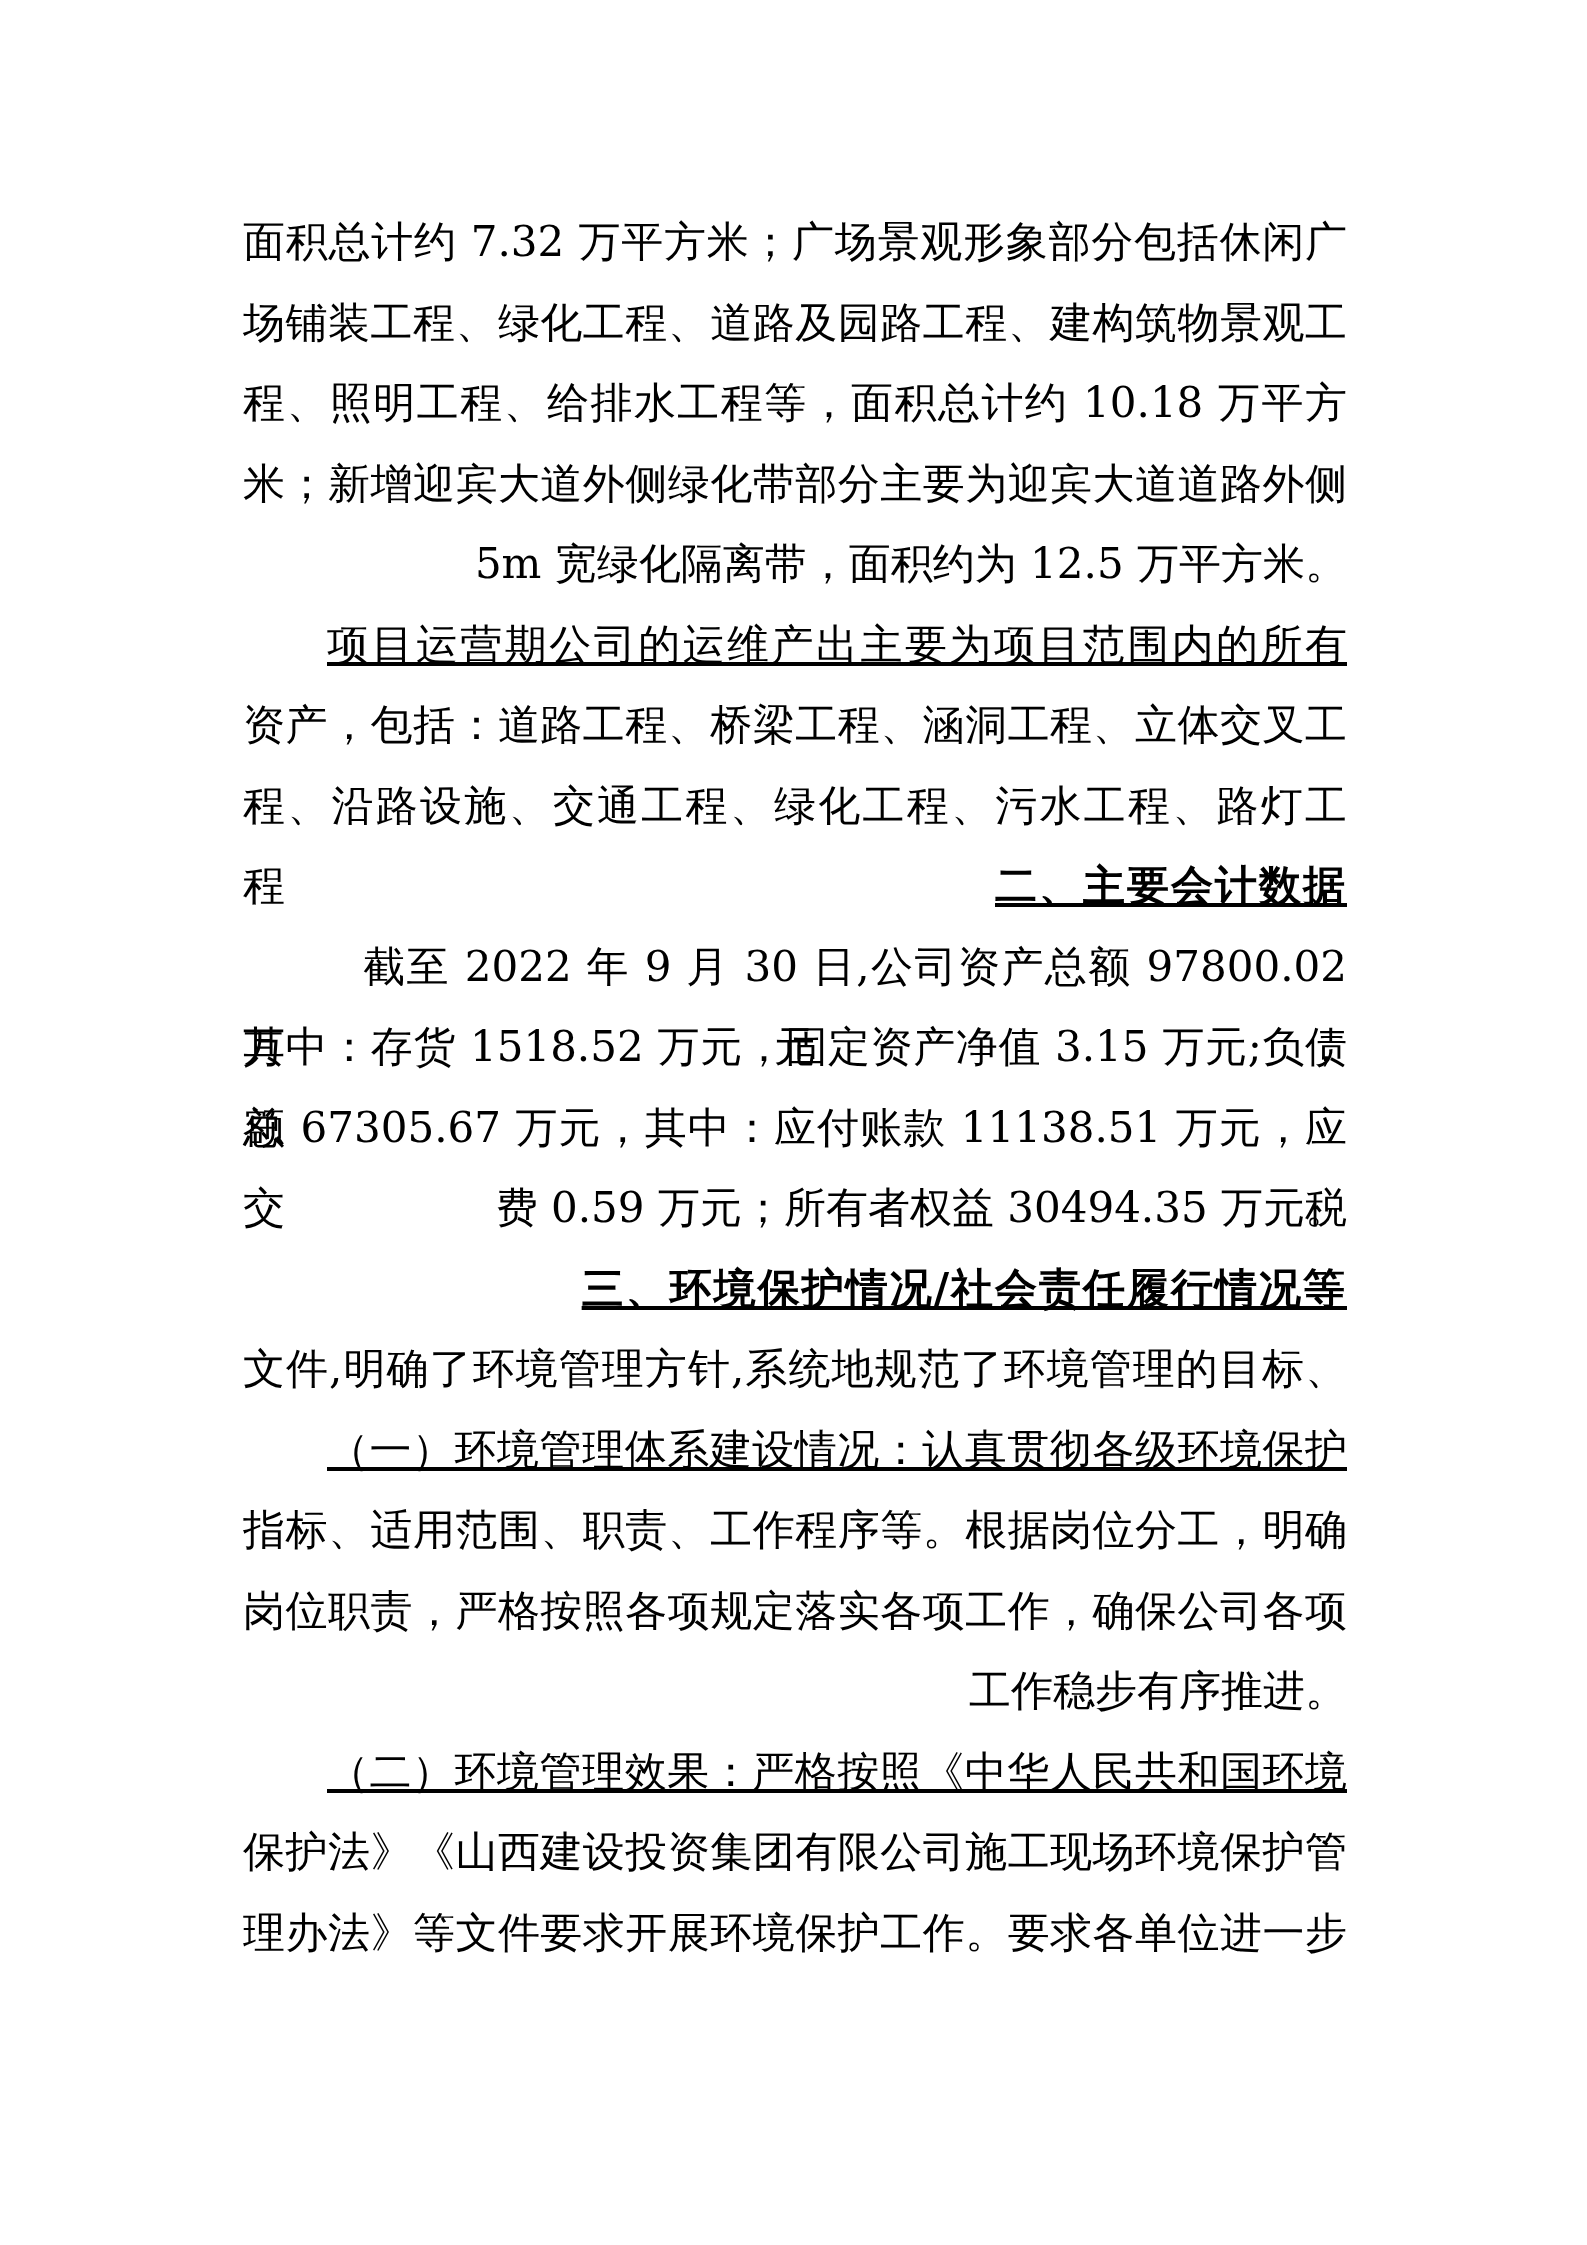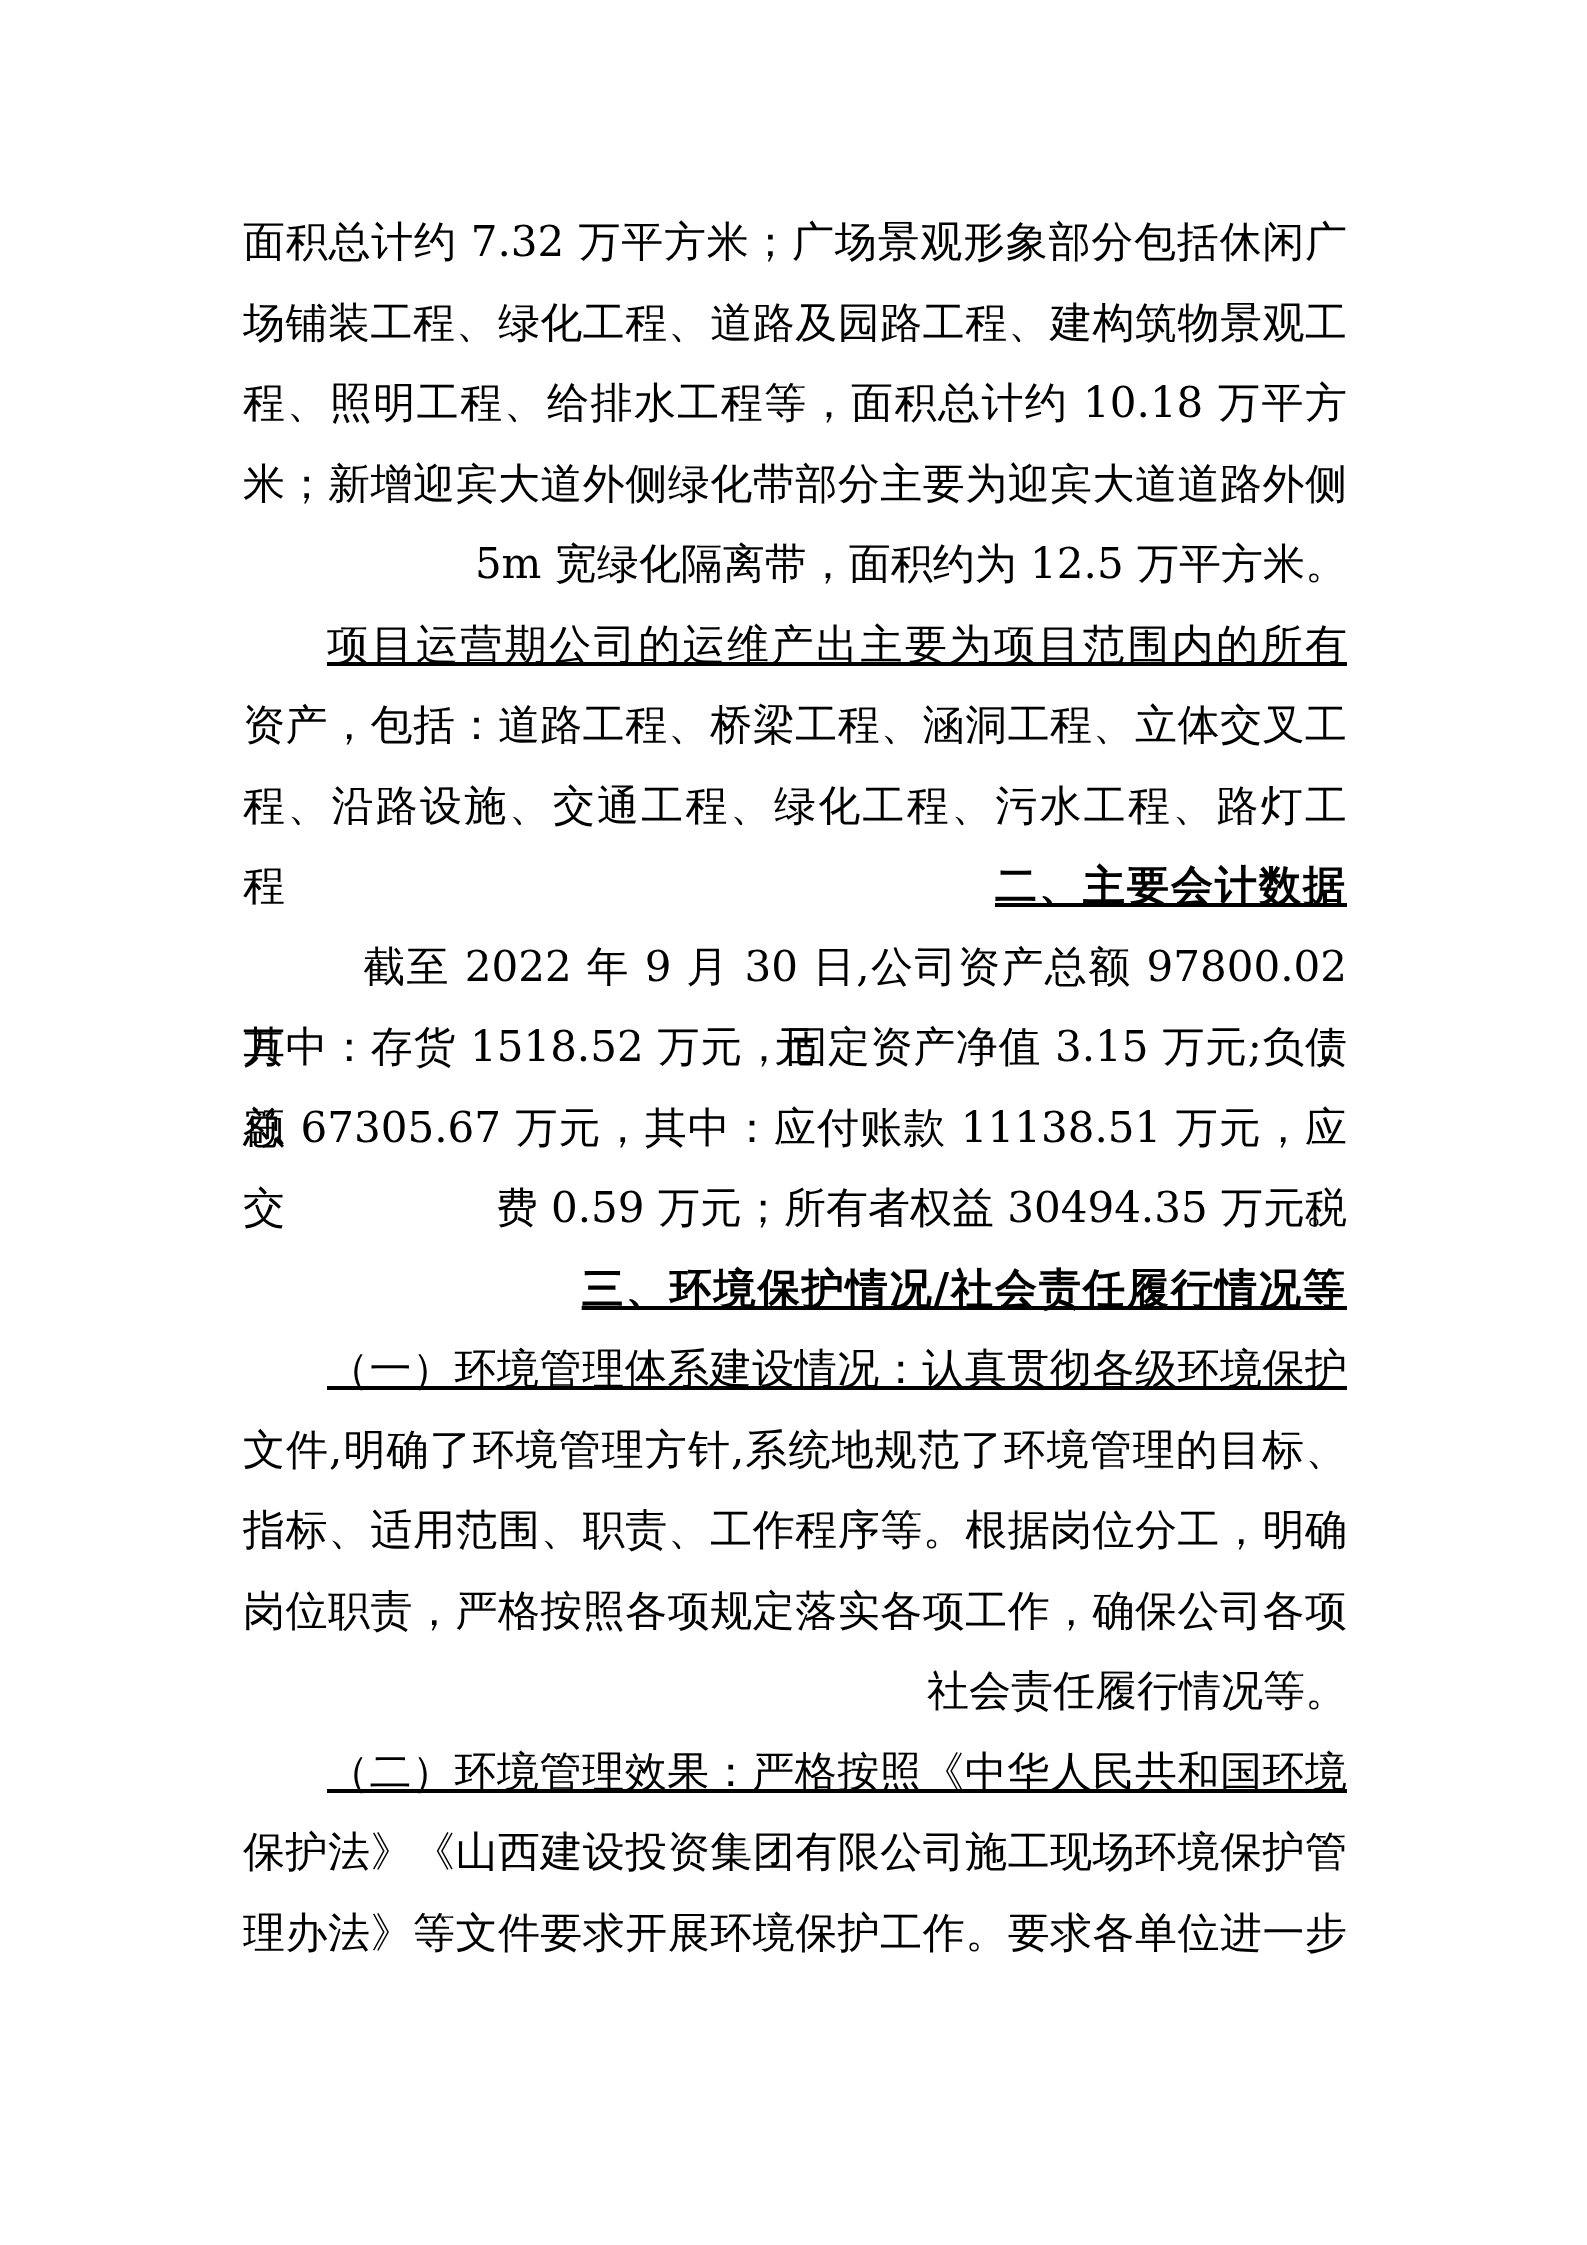--- a/index.html
+++ b/index.html
@@ -51,22 +51,22 @@
     <div class="line">5m 宽绿化隔离带，面积约为 12.5 万平方米。</div>
     <div class="line j i2">项目运营期公司的运维产出主要为项目范围内的所有</div>
     <div class="line j">资产，包括：道路工程、桥梁工程、涵洞工程、立体交叉工</div>
     <div class="line j">程、沿路设施、交通工程、绿化工程、污水工程、路灯工程、</div>
     <div class="line h i2">二、主要会计数据</div>
     <div class="line j i29">截至 2022 年 9 月 30 日,公司资产总额 97800.02 万元，</div>
     <div class="line j">其中：存货 1518.52 万元，固定资产净值 3.15 万元;负债总</div>
     <div class="line j">额 67305.67 万元，其中：应付账款 11138.51 万元，应交税</div>
     <div class="line">费 0.59 万元；所有者权益 30494.35 万元。</div>
     <div class="line h i2">三、环境保护情况/社会责任履行情况等</div>
+    <div class="line j">文件,明确了环境管理方针,系统地规范了环境管理的目标、</div>
     <div class="line j i2">（一）环境管理体系建设情况：认真贯彻各级环境保护</div>
-    <div class="line j">文件,明确了环境管理方针,系统地规范了环境管理的目标、</div>
     <div class="line j">指标、适用范围、职责、工作程序等。根据岗位分工，明确</div>
     <div class="line j">岗位职责，严格按照各项规定落实各项工作，确保公司各项</div>
-    <div class="line">社会责任履行情况等。</div>
+    <div class="line">工作稳步有序推进。</div>
     <div class="line j i2">（二）环境管理效果：严格按照《中华人民共和国环境</div>
     <div class="line j">保护法》《山西建设投资集团有限公司施工现场环境保护管</div>
     <div class="line j">理办法》等文件要求开展环境保护工作。要求各单位进一步</div>
   </div>
 </div>
 
 </body></html>

